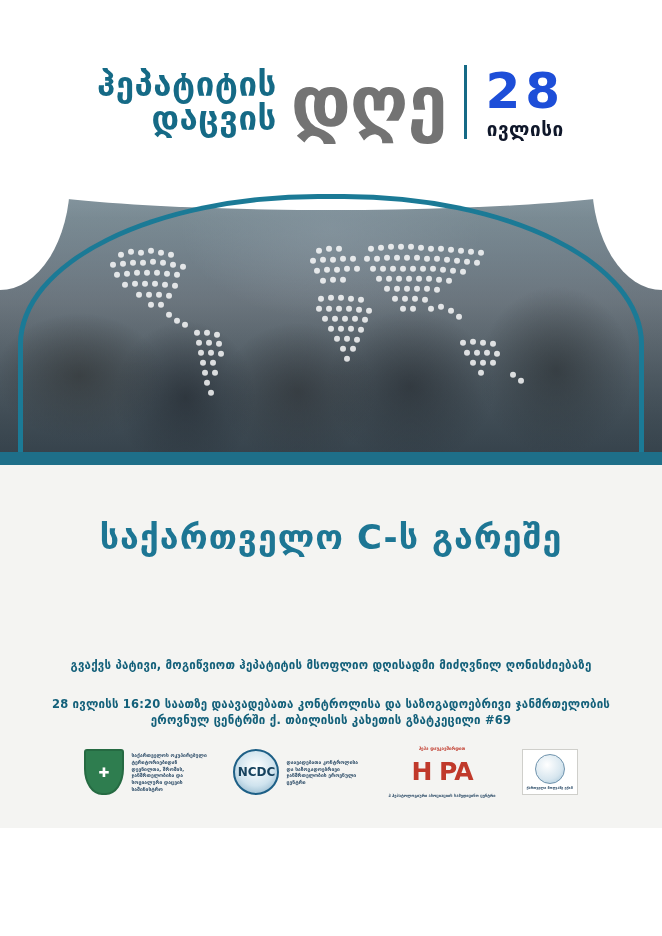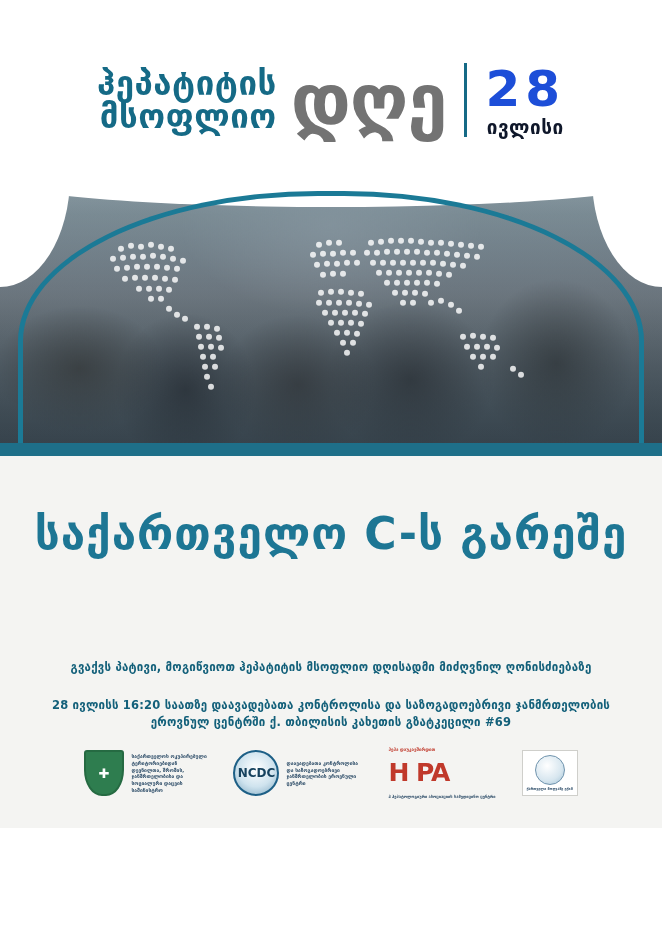--- a/index.html
+++ b/index.html
@@ -178,21 +178,21 @@
   .headline-area {
     background: #f4f4f2;
     flex: 1;
     display: flex;
     flex-direction: column;
     align-items: center;
     padding-top: 52px;
   }
 
   .headline {
-    font-size: 44px;
+    font-size: 34px;
     font-weight: bold;
     color: #1d7694;
     letter-spacing: 1px;
     text-align: center;
   }
 
   .body-text {
     margin-top: 100px;
     text-align: center;
     color: #13607a;
@@ -255,21 +255,21 @@
     align-items: center;
     justify-content: center;
     font-size: 12px;
     font-weight: bold;
     color: #16425e;
   }
 
   .hepa-logo {
     display: flex;
     flex-direction: column;
-    align-items: flex-start;
+    align-items: center;
   }
   .hepa-top {
     font-size: 4.5px;
     color: #c0392b;
     font-weight: bold;
     margin-bottom: 1px;
   }
   .hepa-main {
     font-size: 25px;
     font-weight: bold;
@@ -309,21 +309,21 @@
 </style>
 </head>
 <body>
 
 <div class="poster">
 
   <div class="header">
     <div class="title-block">
       <div class="title-left">
         <div class="title-line">ჰეპატიტის</div>
-        <div class="title-line">მსოფლიო</div>
+        <div class="title-line">დაცვის</div>
       </div>
       <div class="title-big">დღე</div>
       <div class="divider-bar"></div>
       <div class="date-block">
         <div class="date-number">28</div>
         <div class="date-month">ივლისი</div>
       </div>
     </div>
   </div>
 

